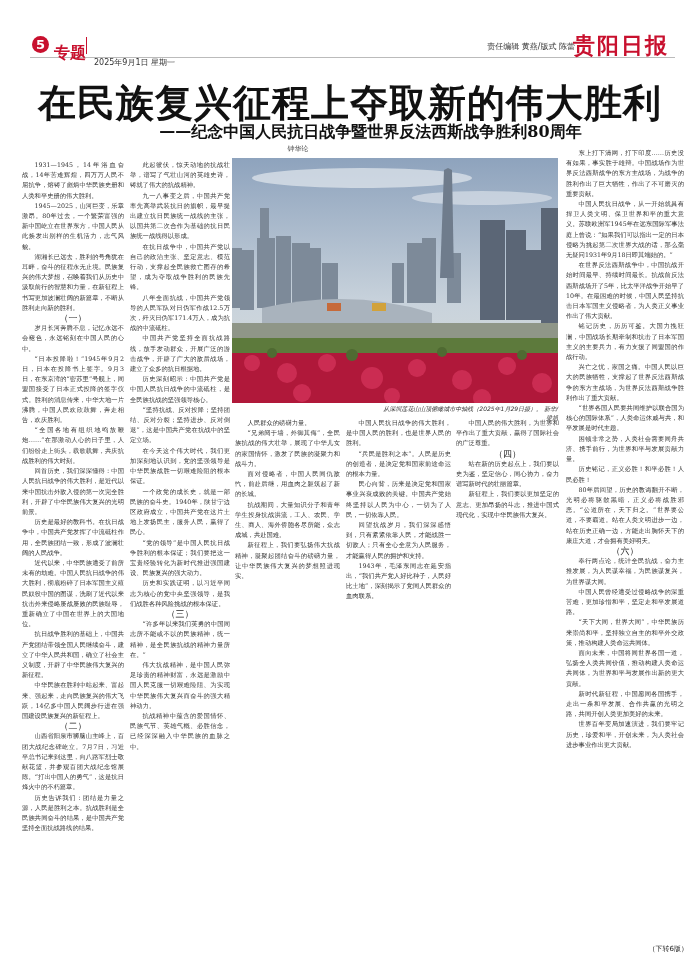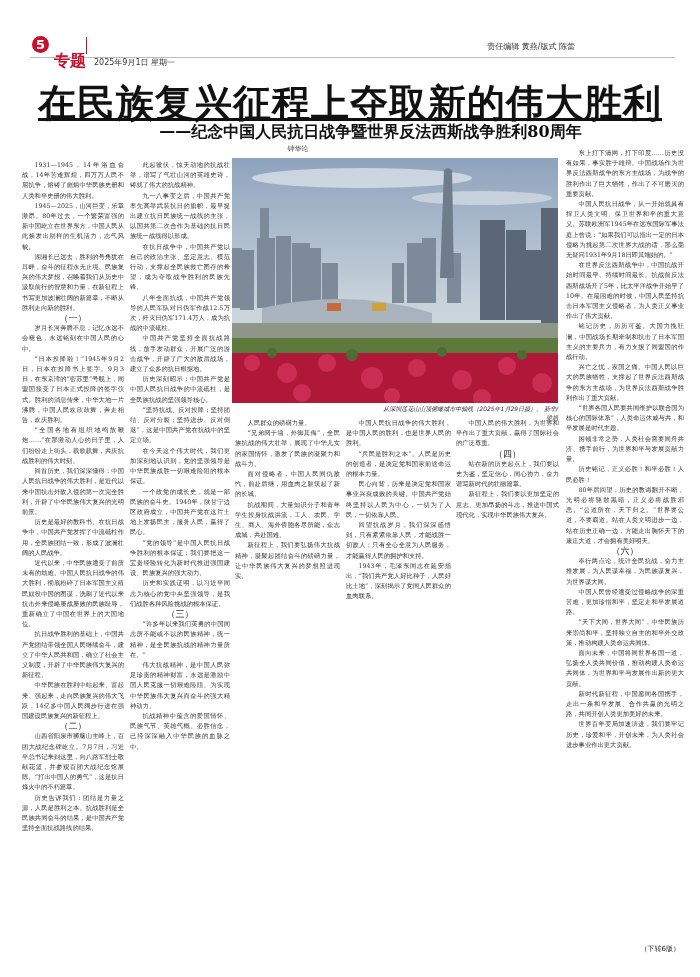--- a/index.html
+++ b/index.html
@@ -1,42 +1,43 @@
 <!DOCTYPE html>
 <html><head>
 <meta charset="utf-8">
 <style>
   html,body{margin:0;padding:0;background:#fff;}
   body{width:700px;height:977px;position:relative;overflow:hidden;font-family:"DejaVu Serif",serif;color:#222;}
   .header{position:absolute;left:30px;top:35px;width:645px;height:22px;border-bottom:1px solid #bbb;}
   .page-num{position:absolute;left:2px;top:1px;width:17px;height:17px;border-radius:50%;background:#c8102e;color:#fff;font:bold 13px "DejaVu Sans",sans-serif;text-align:center;line-height:17px;}
-  .section-name{position:absolute;left:24px;top:16px;font:bold 16px "DejaVu Sans",sans-serif;color:#c8102e;text-align:center;}
+  .section-name{position:absolute;left:24px;top:8px;font:bold 16px "DejaVu Sans",sans-serif;color:#c8102e;text-align:center;}
   .hdr-sep{position:absolute;left:56px;top:2px;width:1px;height:17px;background:#c8102e;}
   .hdr-date{position:absolute;left:64px;top:6px;font:8px "DejaVu Sans",sans-serif;color:#333;margin-top:16px;}
   .hdr-editors{position:absolute;right:100px;top:6px;font:8px "DejaVu Sans",sans-serif;color:#333;text-align:center;}
   .masthead{position:absolute;right:6px;top:-4px;font:bold 22px "DejaVu Serif",serif;color:#c8102e;letter-spacing:2px;}
-  .title{position:absolute;left:0;width:700px;top:78px;text-align:center;font:900 38px "DejaVu Sans",sans-serif;color:#111;letter-spacing:1px;text-decoration:underline;}
+  .title{position:absolute;left:0;width:700px;top:78px;text-align:center;font:900 38px "DejaVu Sans",sans-serif;color:#111;letter-spacing:1px;}
   .subtitle{position:absolute;left:0;width:661px;top:122px;text-align:center;font:bold 16px "DejaVu Serif",serif;color:#111;padding-left:80px;box-sizing:border-box;}
   .byline{position:absolute;left:0;width:596px;top:144px;text-align:center;font:7px "DejaVu Sans",sans-serif;color:#444;}
   .col{position:absolute;font:6.3px/10.2px "DejaVu Serif",serif;color:#333;text-align:justify;overflow:hidden;}
   .col p{margin:0;text-indent:2em;}
   .secmark{text-align:center;font-size:9px;margin:6px 0 5px;color:#222;text-indent:0 !important;}
   .photo{position:absolute;left:232px;top:158px;width:326px;height:245px;overflow:hidden;}
   .caption{position:absolute;left:380px;top:405px;width:178px;font:italic 6px "DejaVu Sans",sans-serif;color:#333;text-align:right;}
-  .continued{position:absolute;right:20px;top:944px;font:7px "DejaVu Sans",sans-serif;color:#222;}
+  .continued{position:absolute;right:12px;top:944px;font:7px "DejaVu Sans",sans-serif;color:#222;}
 </style>
 </head>
 <body>
 
 <div class="header">
   <div class="page-num">5</div>
   <div class="section-name">专题</div>
   <div class="hdr-sep"></div>
   <div class="hdr-date">2025年9月1日  星期一</div>
   <div class="hdr-editors">责任编辑  黄燕/版式  陈蕾</div>
+  <div class="masthead">贵阳日报</div>
 </div>
 
 <div class="title">在民族复兴征程上夺取新的伟大胜利</div>
 <div class="subtitle">——纪念中国人民抗日战争暨世界反法西斯战争胜利80周年</div>
 <div class="byline">钟华论</div>
 
 <div class="col" id="col1" style="left:22px;top:160px;width:102px;height:810px;">
     <p>1931—1945，14年浴血奋战，14年苦难辉煌，四万万人民不屈抗争，熔铸了彪炳中华民族史册和人类和平史册的伟大胜利。</p>
     <p>1945—2025，山河巨变，乐章激昂。80年过去，一个繁荣富强的新中国屹立在世界东方，中国人民从此焕发出别样的生机活力，志气风貌。</p>
     <p>湖湘长已远去，胜利的号角犹在耳畔，奋斗的征程永无止境。民族复兴的伟大梦想，召唤着我们从历史中汲取前行的智慧和力量，在新征程上书写更加波澜壮阔的新篇章，不断从胜利走向新的胜利。</p>

